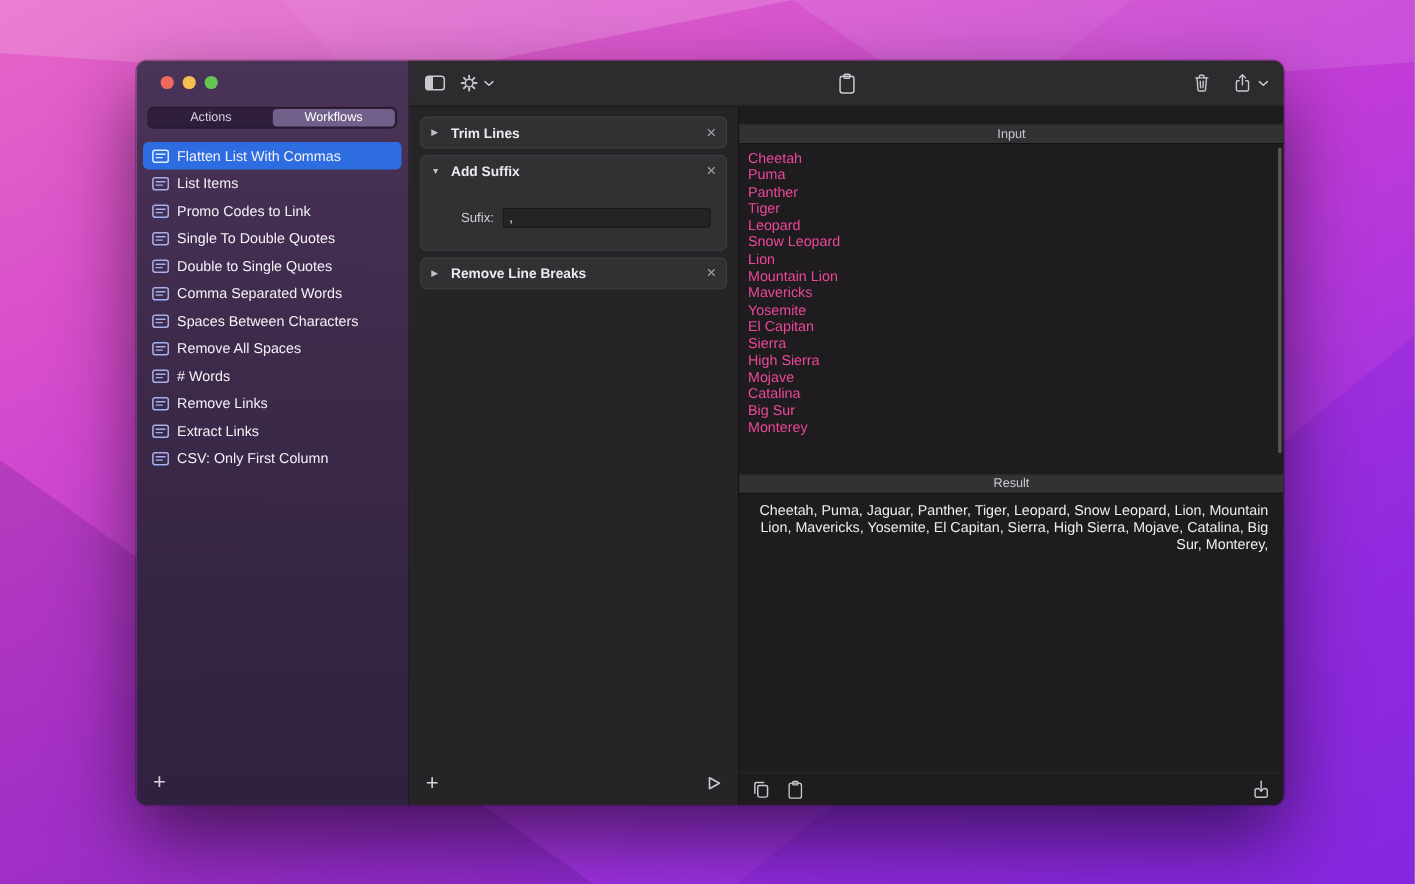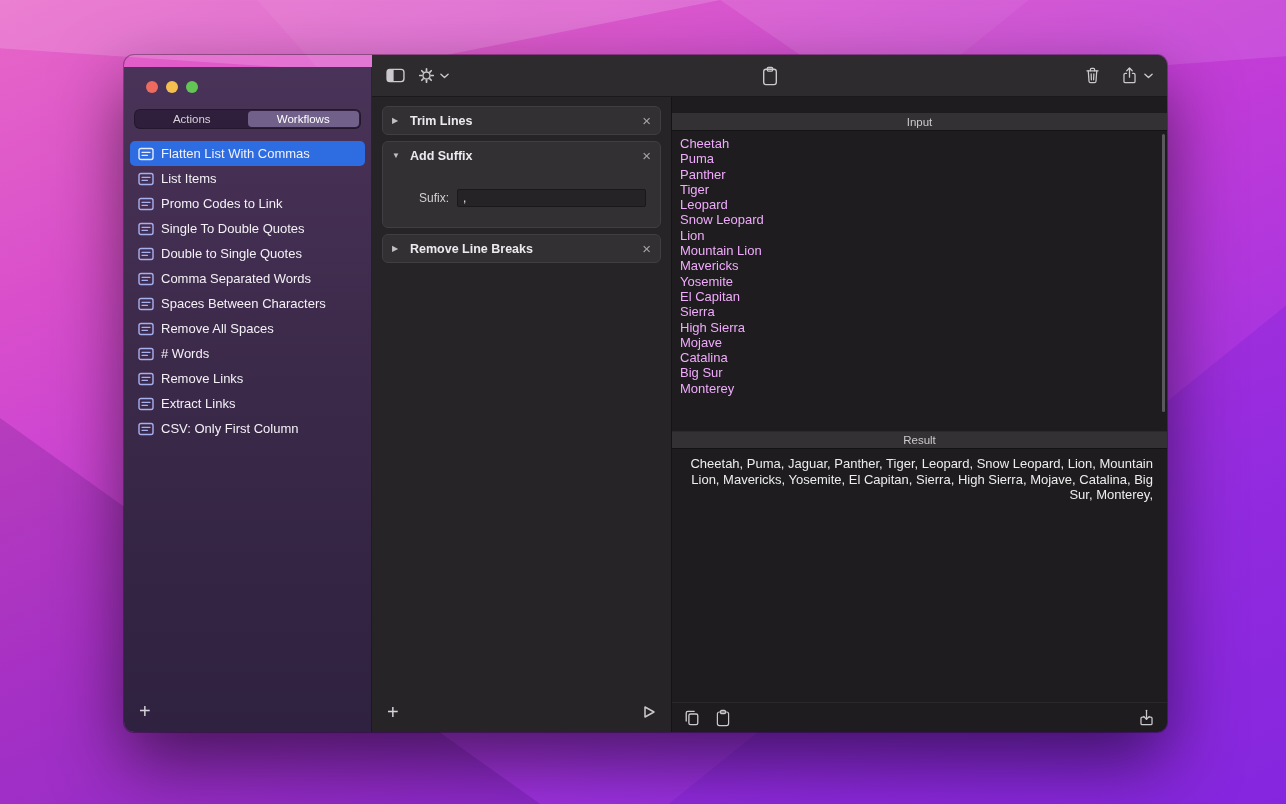--- a/index.html
+++ b/index.html
@@ -15,21 +15,21 @@
   .facet.f5 { background: rgba(255,255,255,0.05); clip-path: polygon(20% 0, 80% 0, 45% 45%); }
 
   
   .window { position: absolute; left: 124px; top: 55px; width: 1043px; height: 677px;
             border-radius: 10px; overflow: hidden; display: flex;
             box-shadow: 0 30px 70px rgba(0,0,0,0.55), 0 0 0 1px rgba(0,0,0,0.30); }
 
   
   .sidebar { width: 248px; flex: none; display: flex; flex-direction: column;
              background: linear-gradient(180deg, #4a3358 0%, #3b2949 48%, #2f2140 100%);
-             border-right: 1px solid rgba(0,0,0,0.35); margin-top: 12px; }
+             border-right: 1px solid rgba(0,0,0,0.35); }
   .traffic { display: flex; gap: 8px; padding: 14px 0 0 22px; }
   .dot { width: 12px; height: 12px; border-radius: 50%; }
 
   .segmented { display: flex; margin: 16px 10px 0; height: 20px; padding: 1px;
                background: rgba(18,8,28,0.45); border: 1px solid rgba(0,0,0,0.25); border-radius: 6px; }
   .segment { flex: 1; display: flex; align-items: center; justify-content: center;
              font-size: 11.5px; color: #d6d2da; border-radius: 4px; cursor: default; }
   .segment.selected { background: #71608a; color: #ffffff; }
 
   .wf-list { margin-top: 12px; flex: 1; overflow: hidden; }
@@ -74,21 +74,21 @@
   .actions-footer { height: 40px; flex: none; display: flex; align-items: center;
                     justify-content: space-between; padding: 0 15px; }
 
   
   .io-panel { flex: 1; min-width: 0; display: flex; flex-direction: column; background: #1e1c1f; }
   .io-header { height: 18px; flex: none; background: #333134; border-bottom: 1px solid #131214;
                display: flex; align-items: center; justify-content: center;
                font-size: 11.5px; color: #cbc9ce; margin-top: 16px; }
   .io-header.result { border-top: 1px solid #2b292c; }
   .input-area { height: 284px; flex: none; position: relative; padding: 5px 14px 0 8px; overflow: hidden; }
-  .input-line { font-size: 13px; line-height: 15.3px; color: #f0abfc; white-space: nowrap; }
+  .input-line { font-size: 13px; line-height: 15.3px; color: #ec4899; white-space: nowrap; }
   .scrollbar { position: absolute; right: 2px; top: 3px; bottom: 3px; width: 3px;
                border-radius: 2px; background: #5a585d; }
   .result-area { flex: 1; padding: 7px 14px 0 8px; font-size: 13px; line-height: 15.5px; color: #ededed; text-align: right; }
   .io-footer { height: 30px; flex: none; border-top: 1px solid #2a282b;
                display: flex; align-items: center; padding: 0 12px; gap: 15px; }
   .io-footer .spacer { flex: 1; }
 
   svg.icon { display: block; stroke: #cbc9ce; fill: none; stroke-width: 1.5; stroke-linecap: round; stroke-linejoin: round; }
 </style>
 </head>

